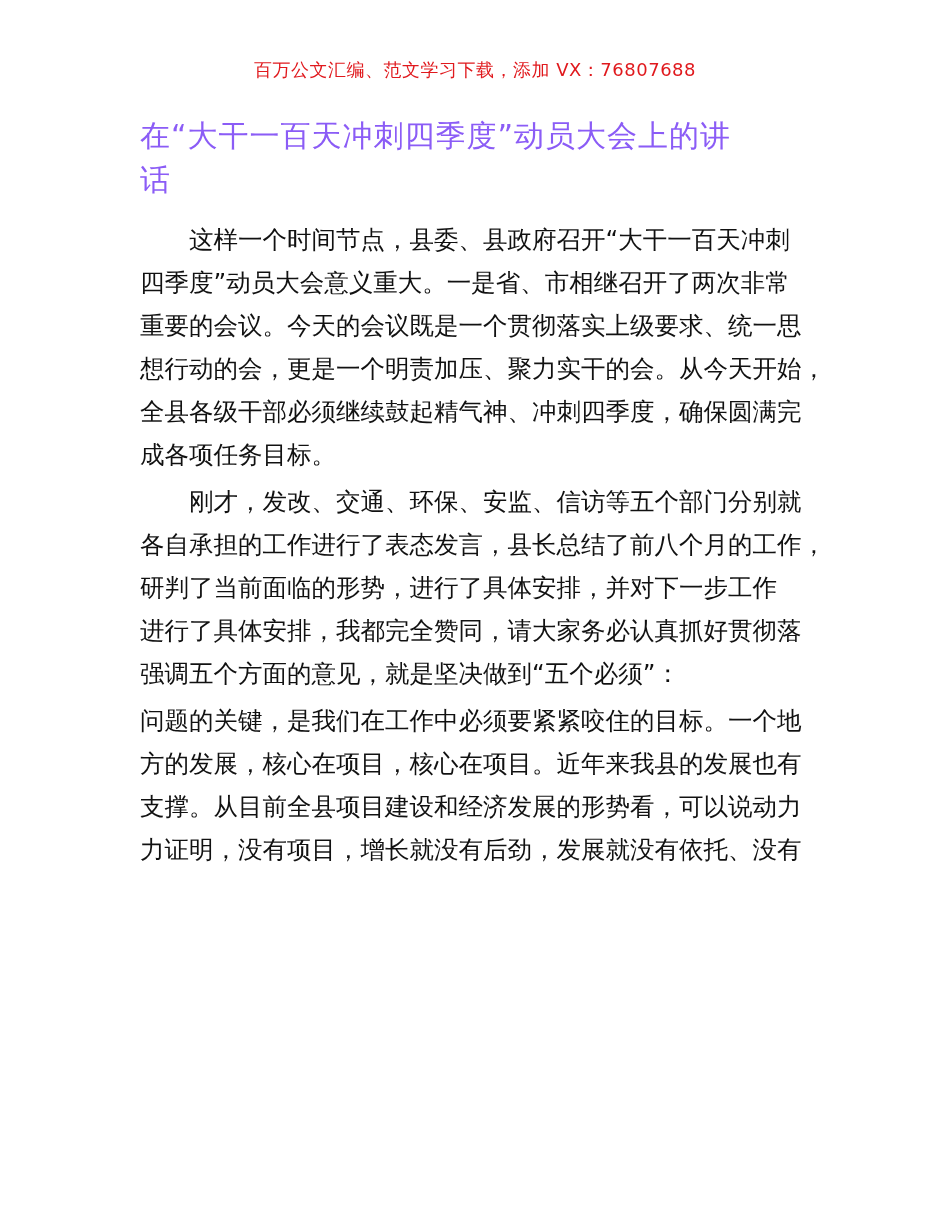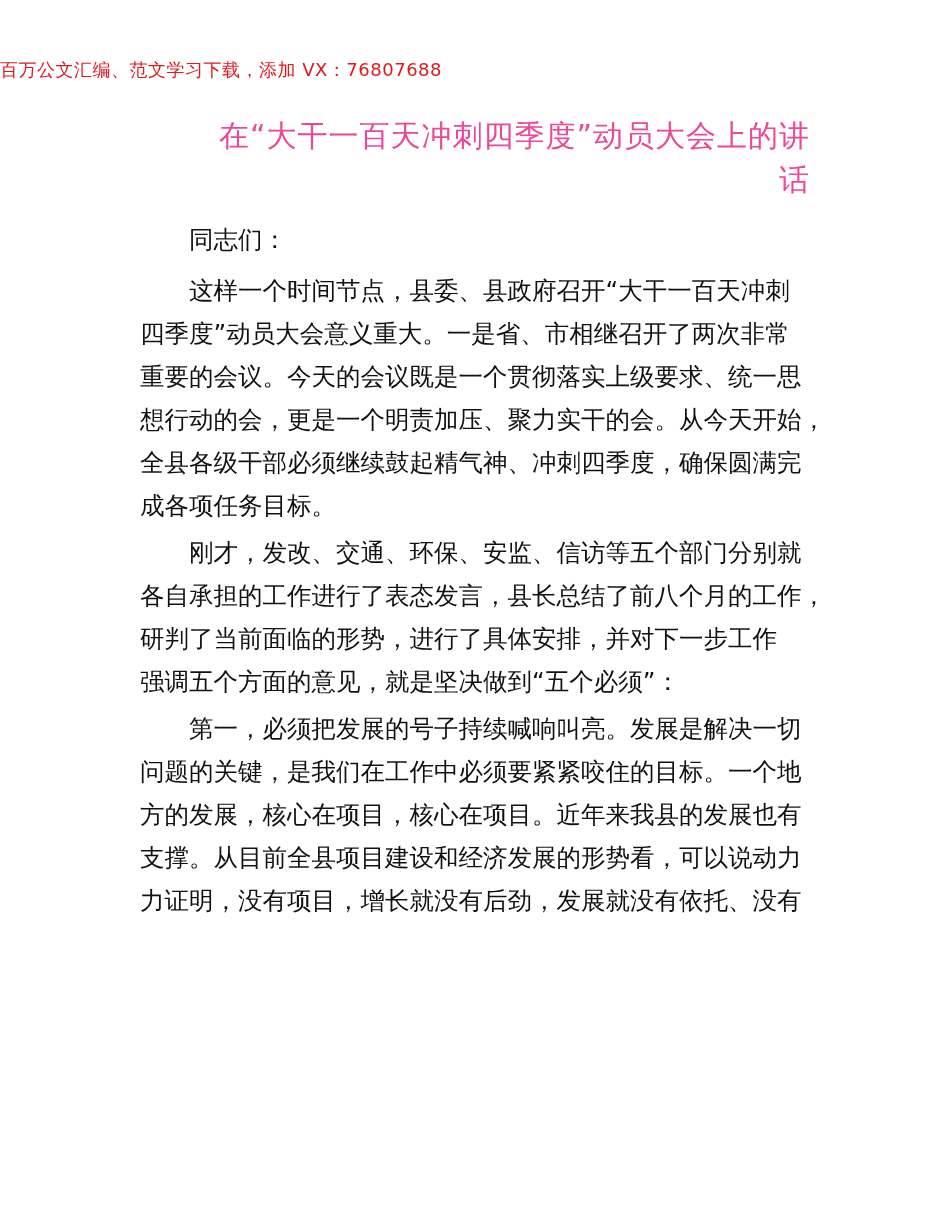--- a/index.html
+++ b/index.html
@@ -13,34 +13,35 @@
     position: relative;
     overflow: hidden;
     font-family: "DejaVu Sans", "Liberation Sans", sans-serif;
     color: #111111;
   }
   .header-note {
     position: absolute;
     top: 56px;
     left: 0;
     width: 950px;
+    text-align: center;
     font-size: 18px;
     color: #e0191d;
     letter-spacing: 0.5px;
     line-height: 28px;
   }
   .doc-title {
     position: absolute;
     top: 114px;
     left: 140px;
     width: 670px;
-    text-align: right;
+    text-align: left;
     font-size: 30px;
     line-height: 44px;
-    color: #ec4899;
+    color: #8b5cf6;
     letter-spacing: 1px;
   }
   .doc-title span { display: block; }
   .body-text {
     position: absolute;
     top: 218px;
     left: 140px;
     width: 700px;
   }
   .para {
@@ -64,40 +65,37 @@
 <body>
 
 <div class="header-note">百万公文汇编、范文学习下载，添加 VX：76807688</div>
 
 <div class="doc-title">
   <span>在“大干一百天冲刺四季度”动员大会上的讲</span>
   <span>话</span>
 </div>
 
 <div class="body-text">
-  <p class="para salutation">
-    <span class="line indent">同志们：</span>
-  </p>
 
   <p class="para">
     <span class="line indent">这样一个时间节点，县委、县政府召开“大干一百天冲刺</span>
     <span class="line">四季度”动员大会意义重大。一是省、市相继召开了两次非常</span>
     <span class="line">重要的会议。今天的会议既是一个贯彻落实上级要求、统一思</span>
     <span class="line">想行动的会，更是一个明责加压、聚力实干的会。从今天开始，</span>
     <span class="line">全县各级干部必须继续鼓起精气神、冲刺四季度，确保圆满完</span>
     <span class="line">成各项任务目标。</span>
   </p>
 
   <p class="para">
     <span class="line indent">刚才，发改、交通、环保、安监、信访等五个部门分别就</span>
     <span class="line">各自承担的工作进行了表态发言，县长总结了前八个月的工作，</span>
     <span class="line">研判了当前面临的形势，进行了具体安排，并对下一步工作</span>
+    <span class="line">进行了具体安排，我都完全赞同，请大家务必认真抓好贯彻落</span>
     <span class="line">强调五个方面的意见，就是坚决做到“五个必须”：</span>
   </p>
 
   <p class="para">
-    <span class="line indent">第一，必须把发展的号子持续喊响叫亮。发展是解决一切</span>
     <span class="line">问题的关键，是我们在工作中必须要紧紧咬住的目标。一个地</span>
     <span class="line">方的发展，核心在项目，核心在项目。近年来我县的发展也有</span>
     <span class="line">支撑。从目前全县项目建设和经济发展的形势看，可以说动力</span>
     <span class="line">力证明，没有项目，增长就没有后劲，发展就没有依托、没有</span>
   </p>
 </div>
 
 </body></html>

